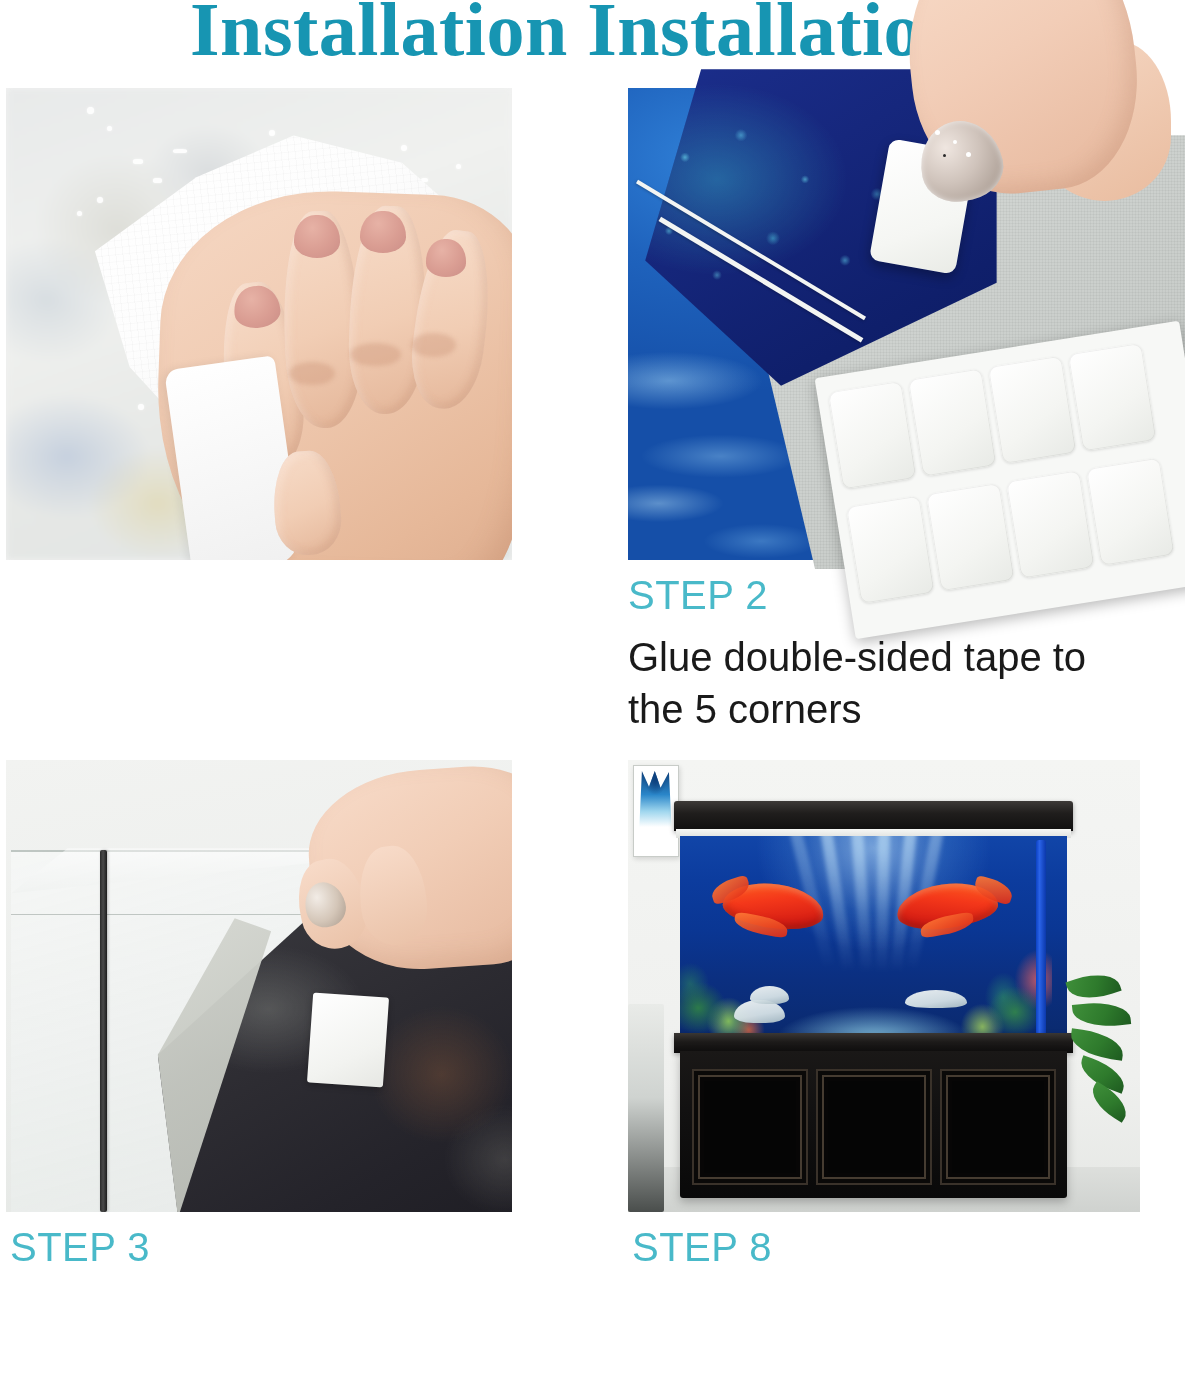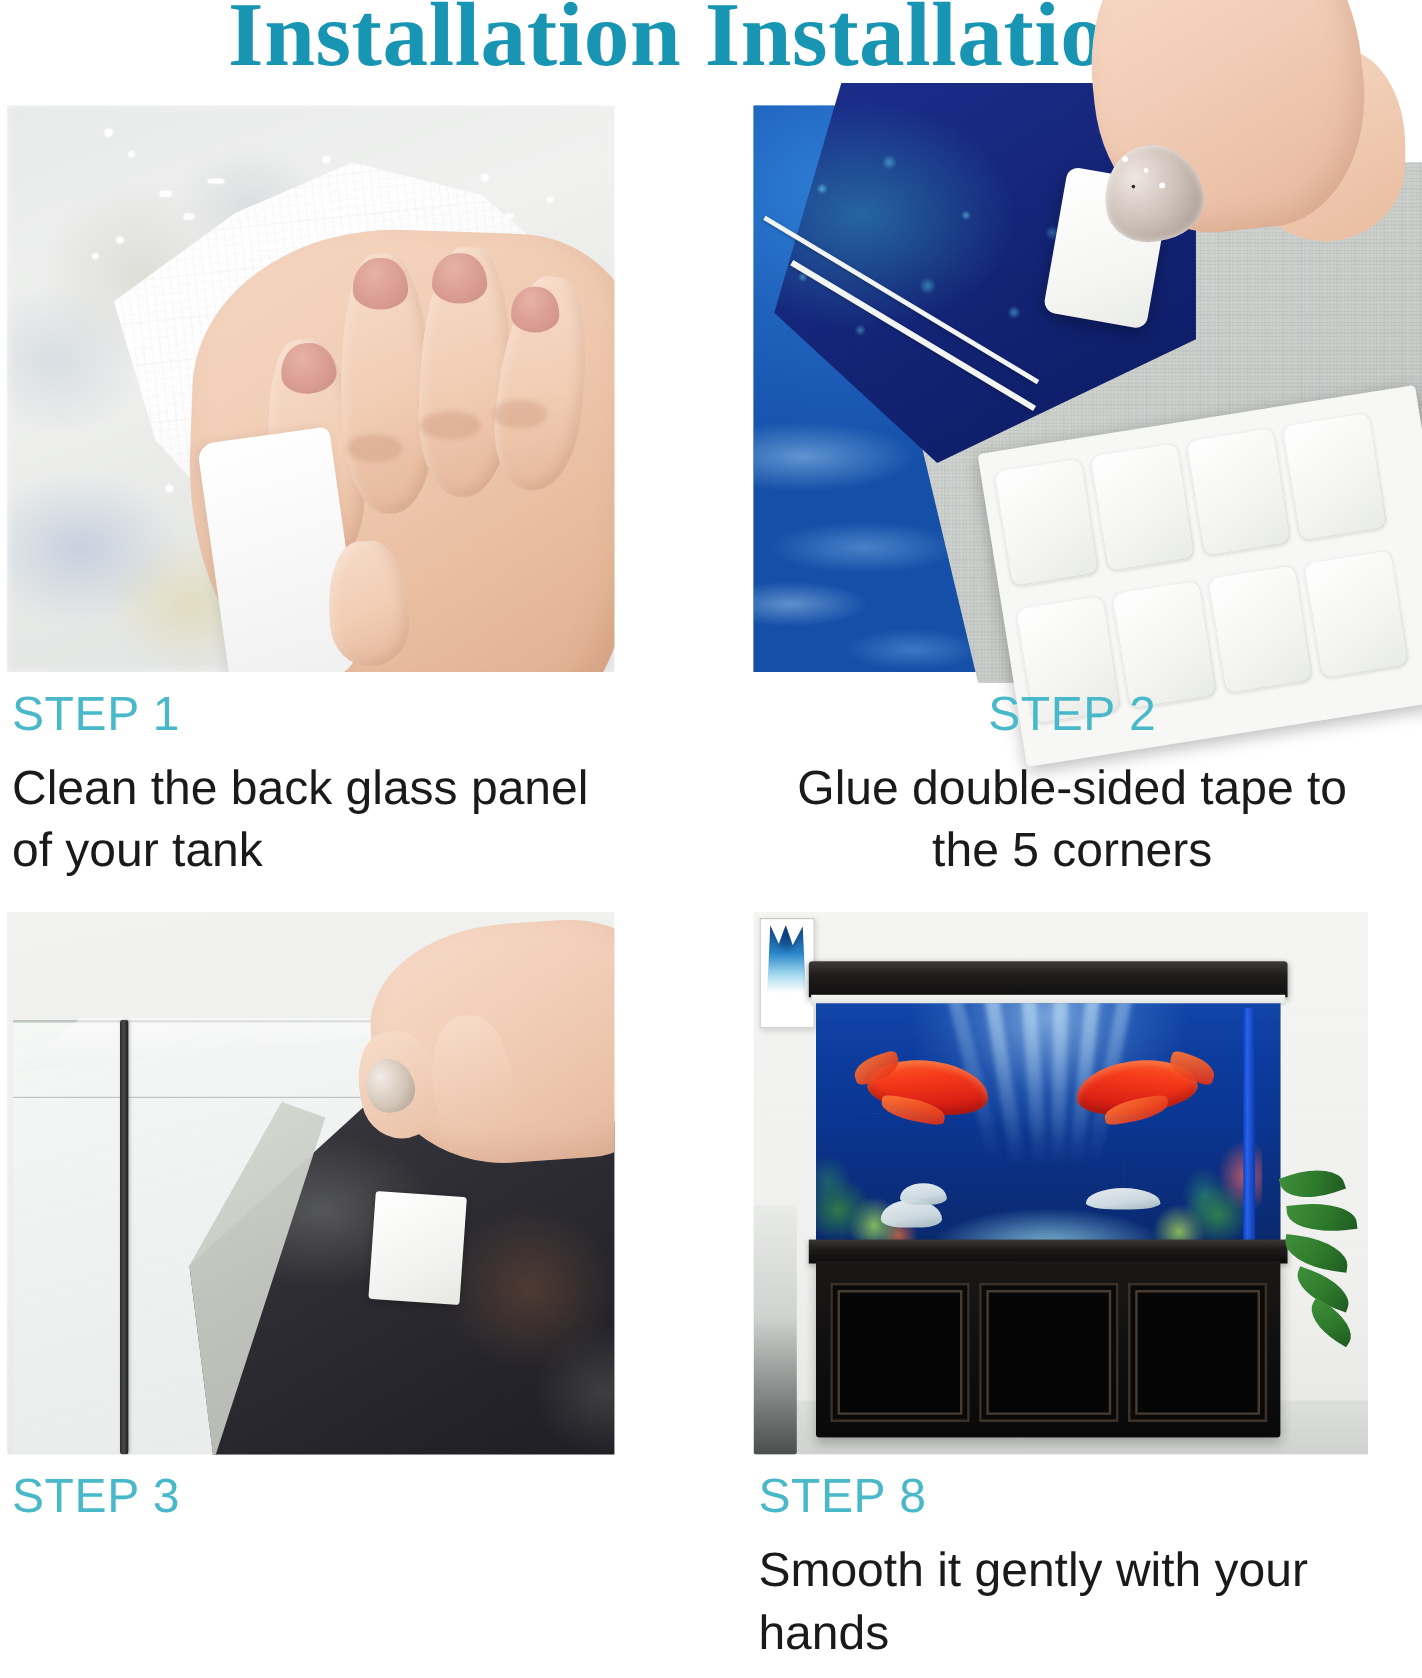--- a/index.html
+++ b/index.html
@@ -565,24 +565,20 @@
 
         <div class="p1-knuckle" style="left:56%; top:58%; width:9%;  height:5%;"></div>
         <div class="p1-knuckle" style="left:68%; top:54%; width:10%; height:5%;"></div>
         <div class="p1-knuckle" style="left:80%; top:52%; width:9%;  height:5%;"></div>
 
         <div class="p1-clothfront"></div>
         <div class="p1-finger" style="left:53%; top:77%; width:13%; height:22%; transform:rotate(-4deg);"></div>
       </div>
     </div>
 
-    <div style="position:absolute; left:4px; top:486px; width:500px;">
-      <div class="step-label">STEP 1</div>
-      <div class="step-desc">Clean the back glass panel of your tank</div>
-    </div>
   </div>
 
   <div class="cell" style="left:628px; top:88px; width:512px; height:640px;">
 
     <div class="photo" style="left:0; top:0; width:512px; height:472px;">
       <div class="photo-inner" style="overflow:visible;">
         <div class="p2-bg"></div>
         <div class="p2-water-lines"></div>
 
         <div class="p2-backing"></div>
@@ -609,21 +605,21 @@
         <div class="p2-thumb"></div>
         <div class="p2-nail"></div>
         <div class="p2-nail-glitter" style="left:60%;  top:9%;  width:5px; height:5px;"></div>
         <div class="p2-nail-glitter" style="left:63.5%; top:11%; width:4px; height:4px;"></div>
         <div class="p2-nail-glitter" style="left:66%;  top:13.5%; width:5px; height:5px;"></div>
         <div class="p2-nail-glitter" style="left:61.5%; top:14%; width:3px; height:3px; background:#2b2b2b;"></div>
         <div class="p2-finger2"></div>
       </div>
     </div>
 
-    <div style="position:absolute; left:13px; top:486px; width:505px;text-align:center;">
+    <div style="position:absolute; left:0; top:486px; width:505px;">
       <div class="step-label">STEP 2</div>
       <div class="step-desc">Glue double-sided tape to the 5 corners</div>
     </div>
   </div>
 
   <div class="cell" style="left:6px; top:760px; width:506px; height:638px;">
 
     <div class="photo" style="left:0; top:0; width:506px; height:452px;">
       <div class="photo-inner">
         <div class="p3-bg"></div>
@@ -708,17 +704,16 @@
           <div class="p4-leaf" style="left:12%; top:22%; width:70%; height:16%; transform:rotate(-6deg);"></div>
           <div class="p4-leaf" style="left:8%;  top:42%; width:66%; height:16%; transform:rotate(8deg);"></div>
           <div class="p4-leaf" style="left:18%; top:62%; width:60%; height:15%; transform:rotate(20deg);"></div>
           <div class="p4-leaf" style="left:30%; top:80%; width:52%; height:14%; transform:rotate(32deg);"></div>
         </div>
       </div>
     </div>
 
     <div style="position:absolute; left:4px; top:466px; width:505px;">
       <div class="step-label">STEP 8</div>
-      <div class="step-desc">Smooth it gently with your hands</div>
     </div>
   </div>
 
 </div>
 
 </body></html>

